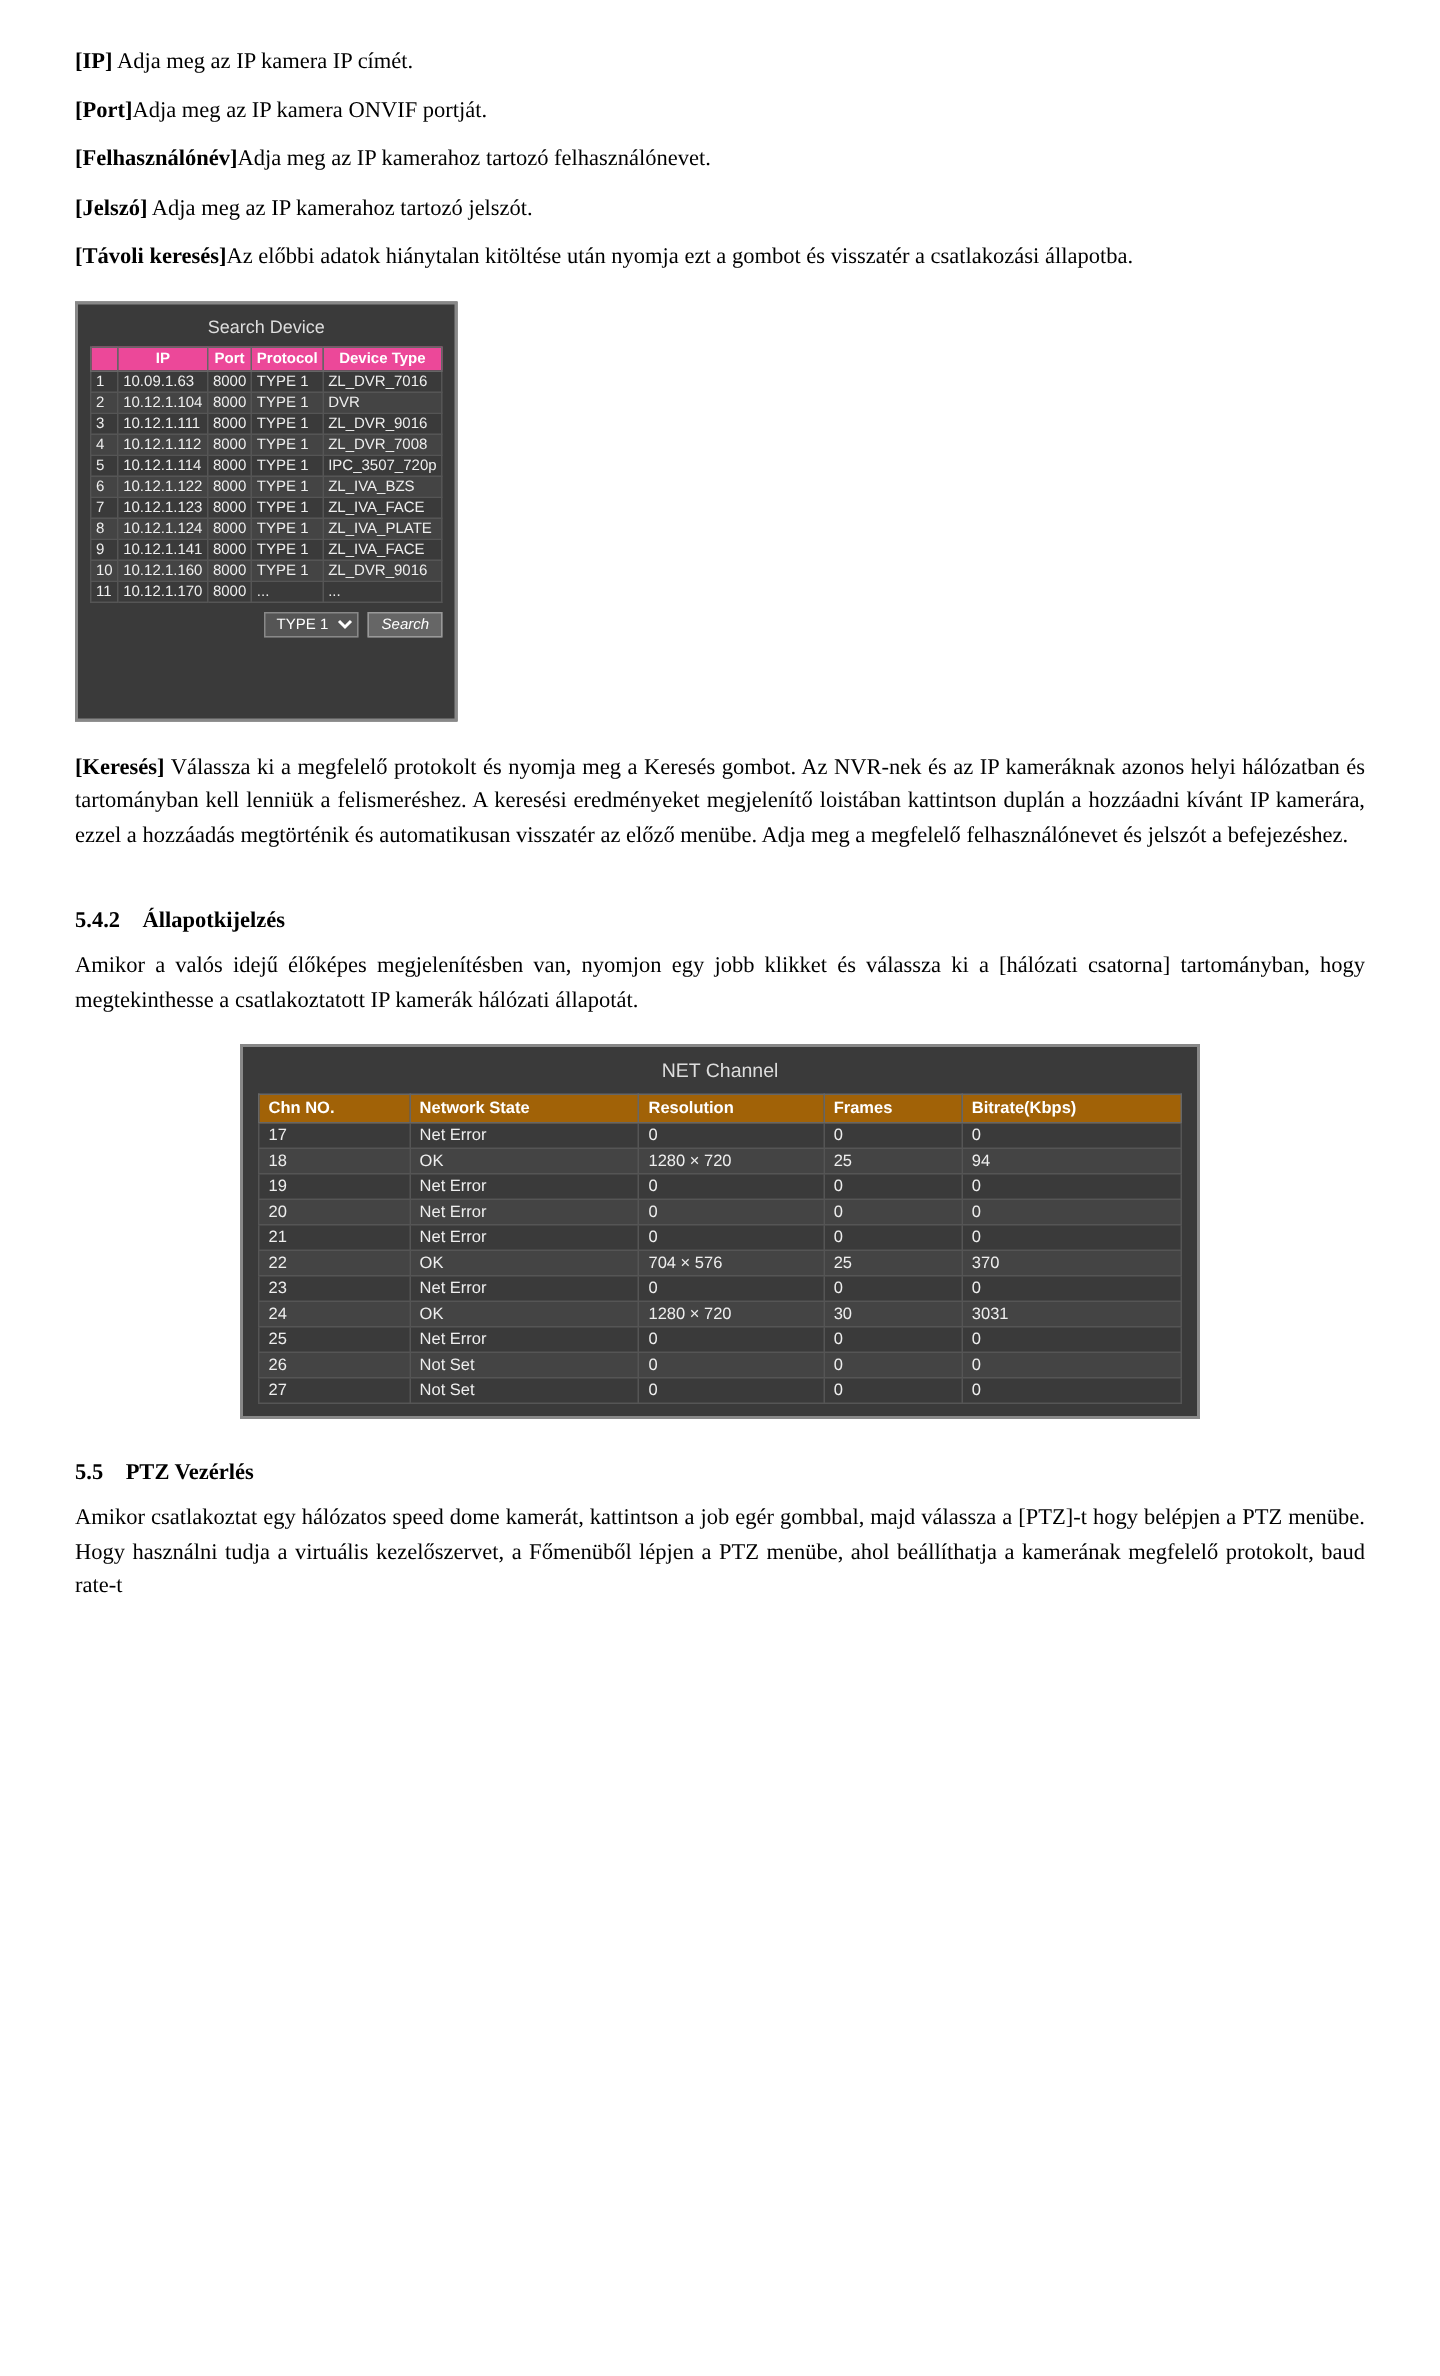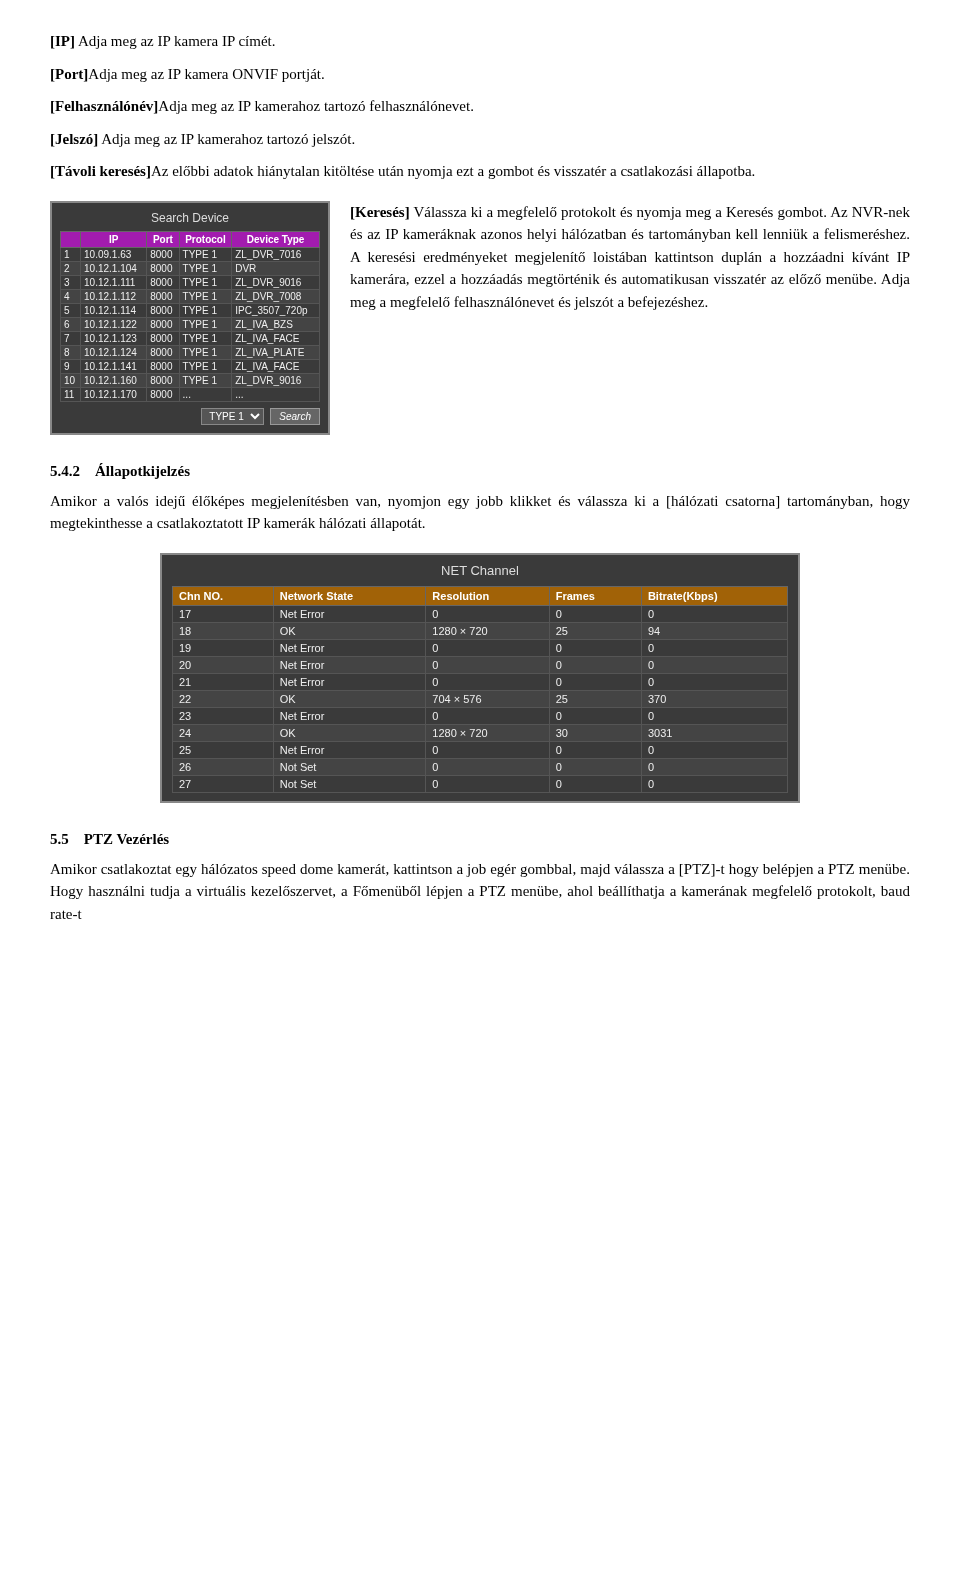--- a/index.html
+++ b/index.html
@@ -13,20 +13,21 @@
     }
 
     p { margin-bottom: 10px; line-height: 1.5; text-align: justify; }
     .bold { font-weight: bold; }
 
     .two-col {
       display: flex;
       gap: 20px;
       margin: 18px 0 24px 0;
       align-items: flex-start;
+      flex-direction: column;
     }
 
     .device-screenshot {
       flex: 0 0 280px;
       background: #3a3a3a;
       border: 2px solid #888;
       padding: 8px;
       color: #ffffff;
       font-size: 11px;
       font-family: Arial, sans-serif;
@@ -39,21 +40,21 @@
       color: #ddd;
     }
 
     .device-screenshot table {
       width: 100%;
       border-collapse: collapse;
       font-size: 10px;
     }
 
     .device-screenshot table th {
-      background: #a21caf;
+      background: #ec4899;
       color: #fff;
       padding: 2px 3px;
       border: 1px solid #666;
       white-space: nowrap;
     }
 
     .device-screenshot table td {
       padding: 1px 3px;
       border: 1px solid #555;
       color: #eee;

